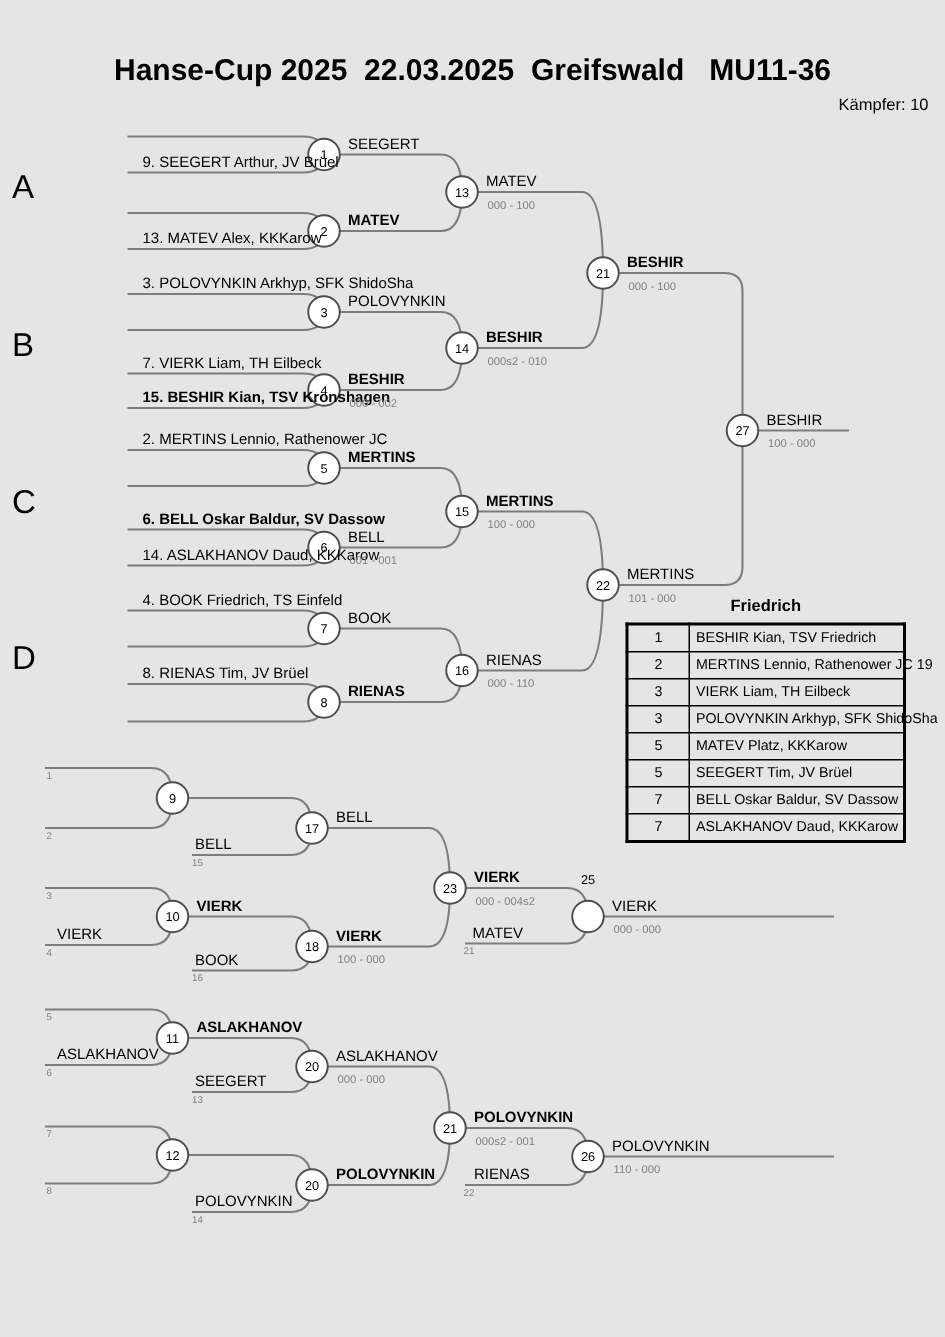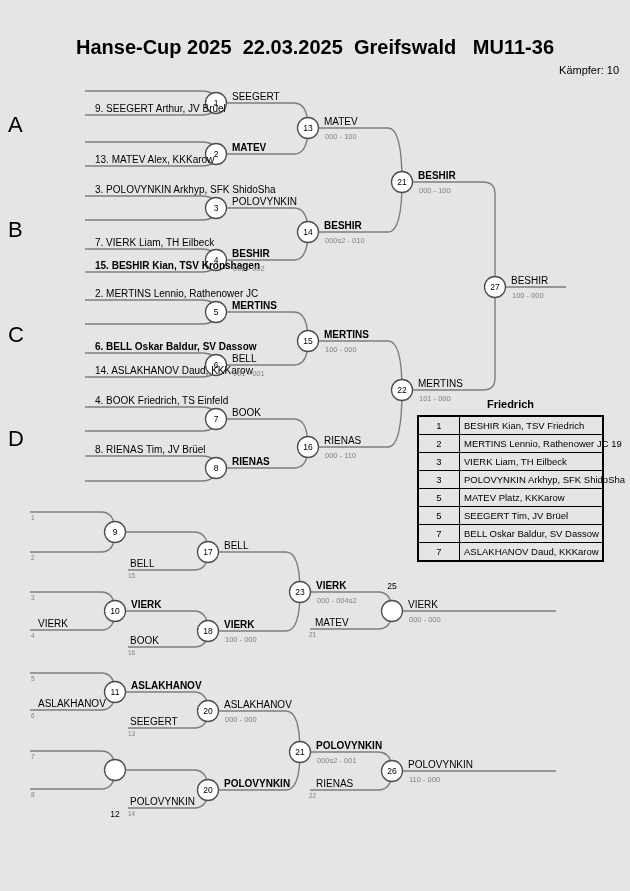--- a/index.html
+++ b/index.html
@@ -97,21 +97,21 @@
   <div class="cnum" style="left:391px;top:384px">22</div>
   <div class="cnum" style="left:484px;top:281px">27</div>
   <div class="cnum" style="left:104px;top:526px">9</div>
   <div class="cnum" style="left:197px;top:546px">17</div>
   <div class="cnum" style="left:104px;top:605px">10</div>
   <div class="cnum" style="left:197px;top:625px">18</div>
   <div class="cnum" style="left:289px;top:586px">23</div>
   <div class="cnum" style="left:381px;top:580px">25</div>
   <div class="cnum" style="left:104px;top:686px">11</div>
   <div class="cnum" style="left:197px;top:705px">20</div>
-  <div class="cnum" style="left:104px;top:808px">12</div>
+  <div class="cnum" style="left:104px;top:764px">12</div>
   <div class="cnum" style="left:197px;top:784px">20</div>
   <div class="cnum" style="left:289px;top:746px">21</div>
   <div class="cnum" style="left:381px;top:765px">26</div>
 
   <div class="lbl" style="left:232px;top:91px">SEEGERT</div>
   <div class="lbl b" style="left:232px;top:142px">MATEV</div>
   <div class="lbl" style="left:232px;top:196px">POLOVYNKIN</div>
   <div class="lbl b" style="left:232px;top:248px">BESHIR</div>
   <div class="score" style="left:233px;top:264px">000 - 002</div>
   <div class="lbl b" style="left:232px;top:300px">MERTINS</div>

